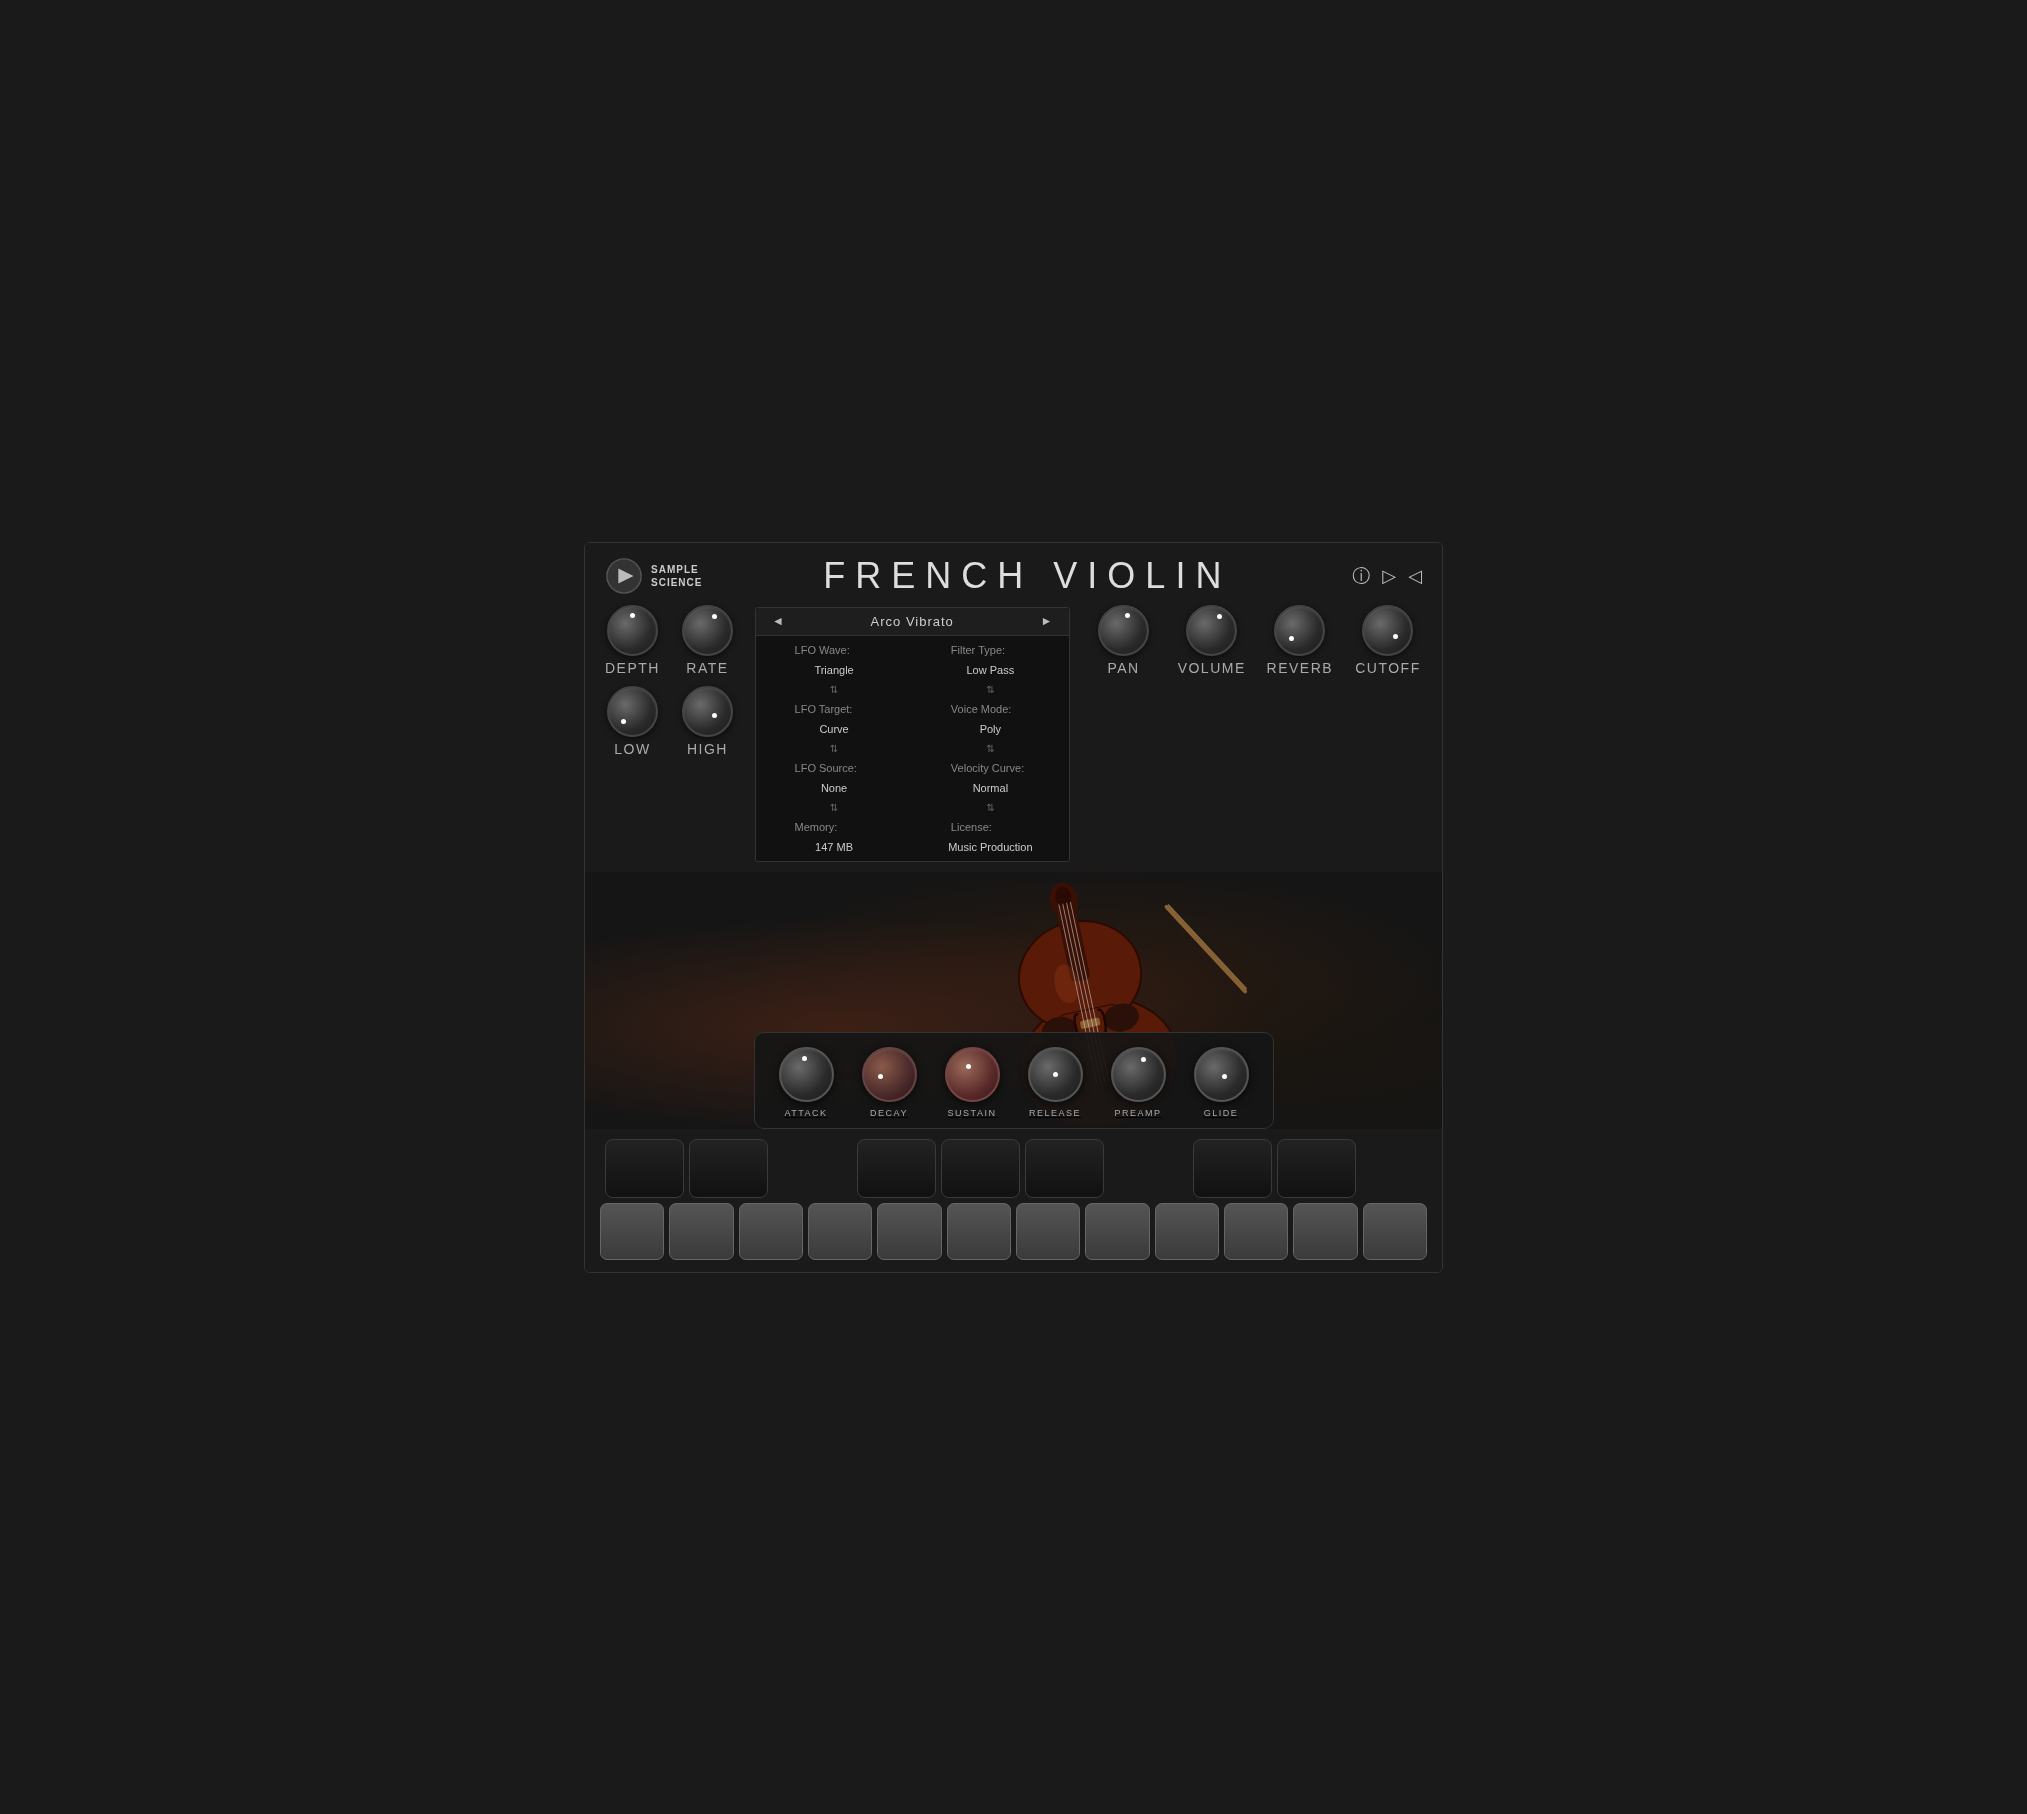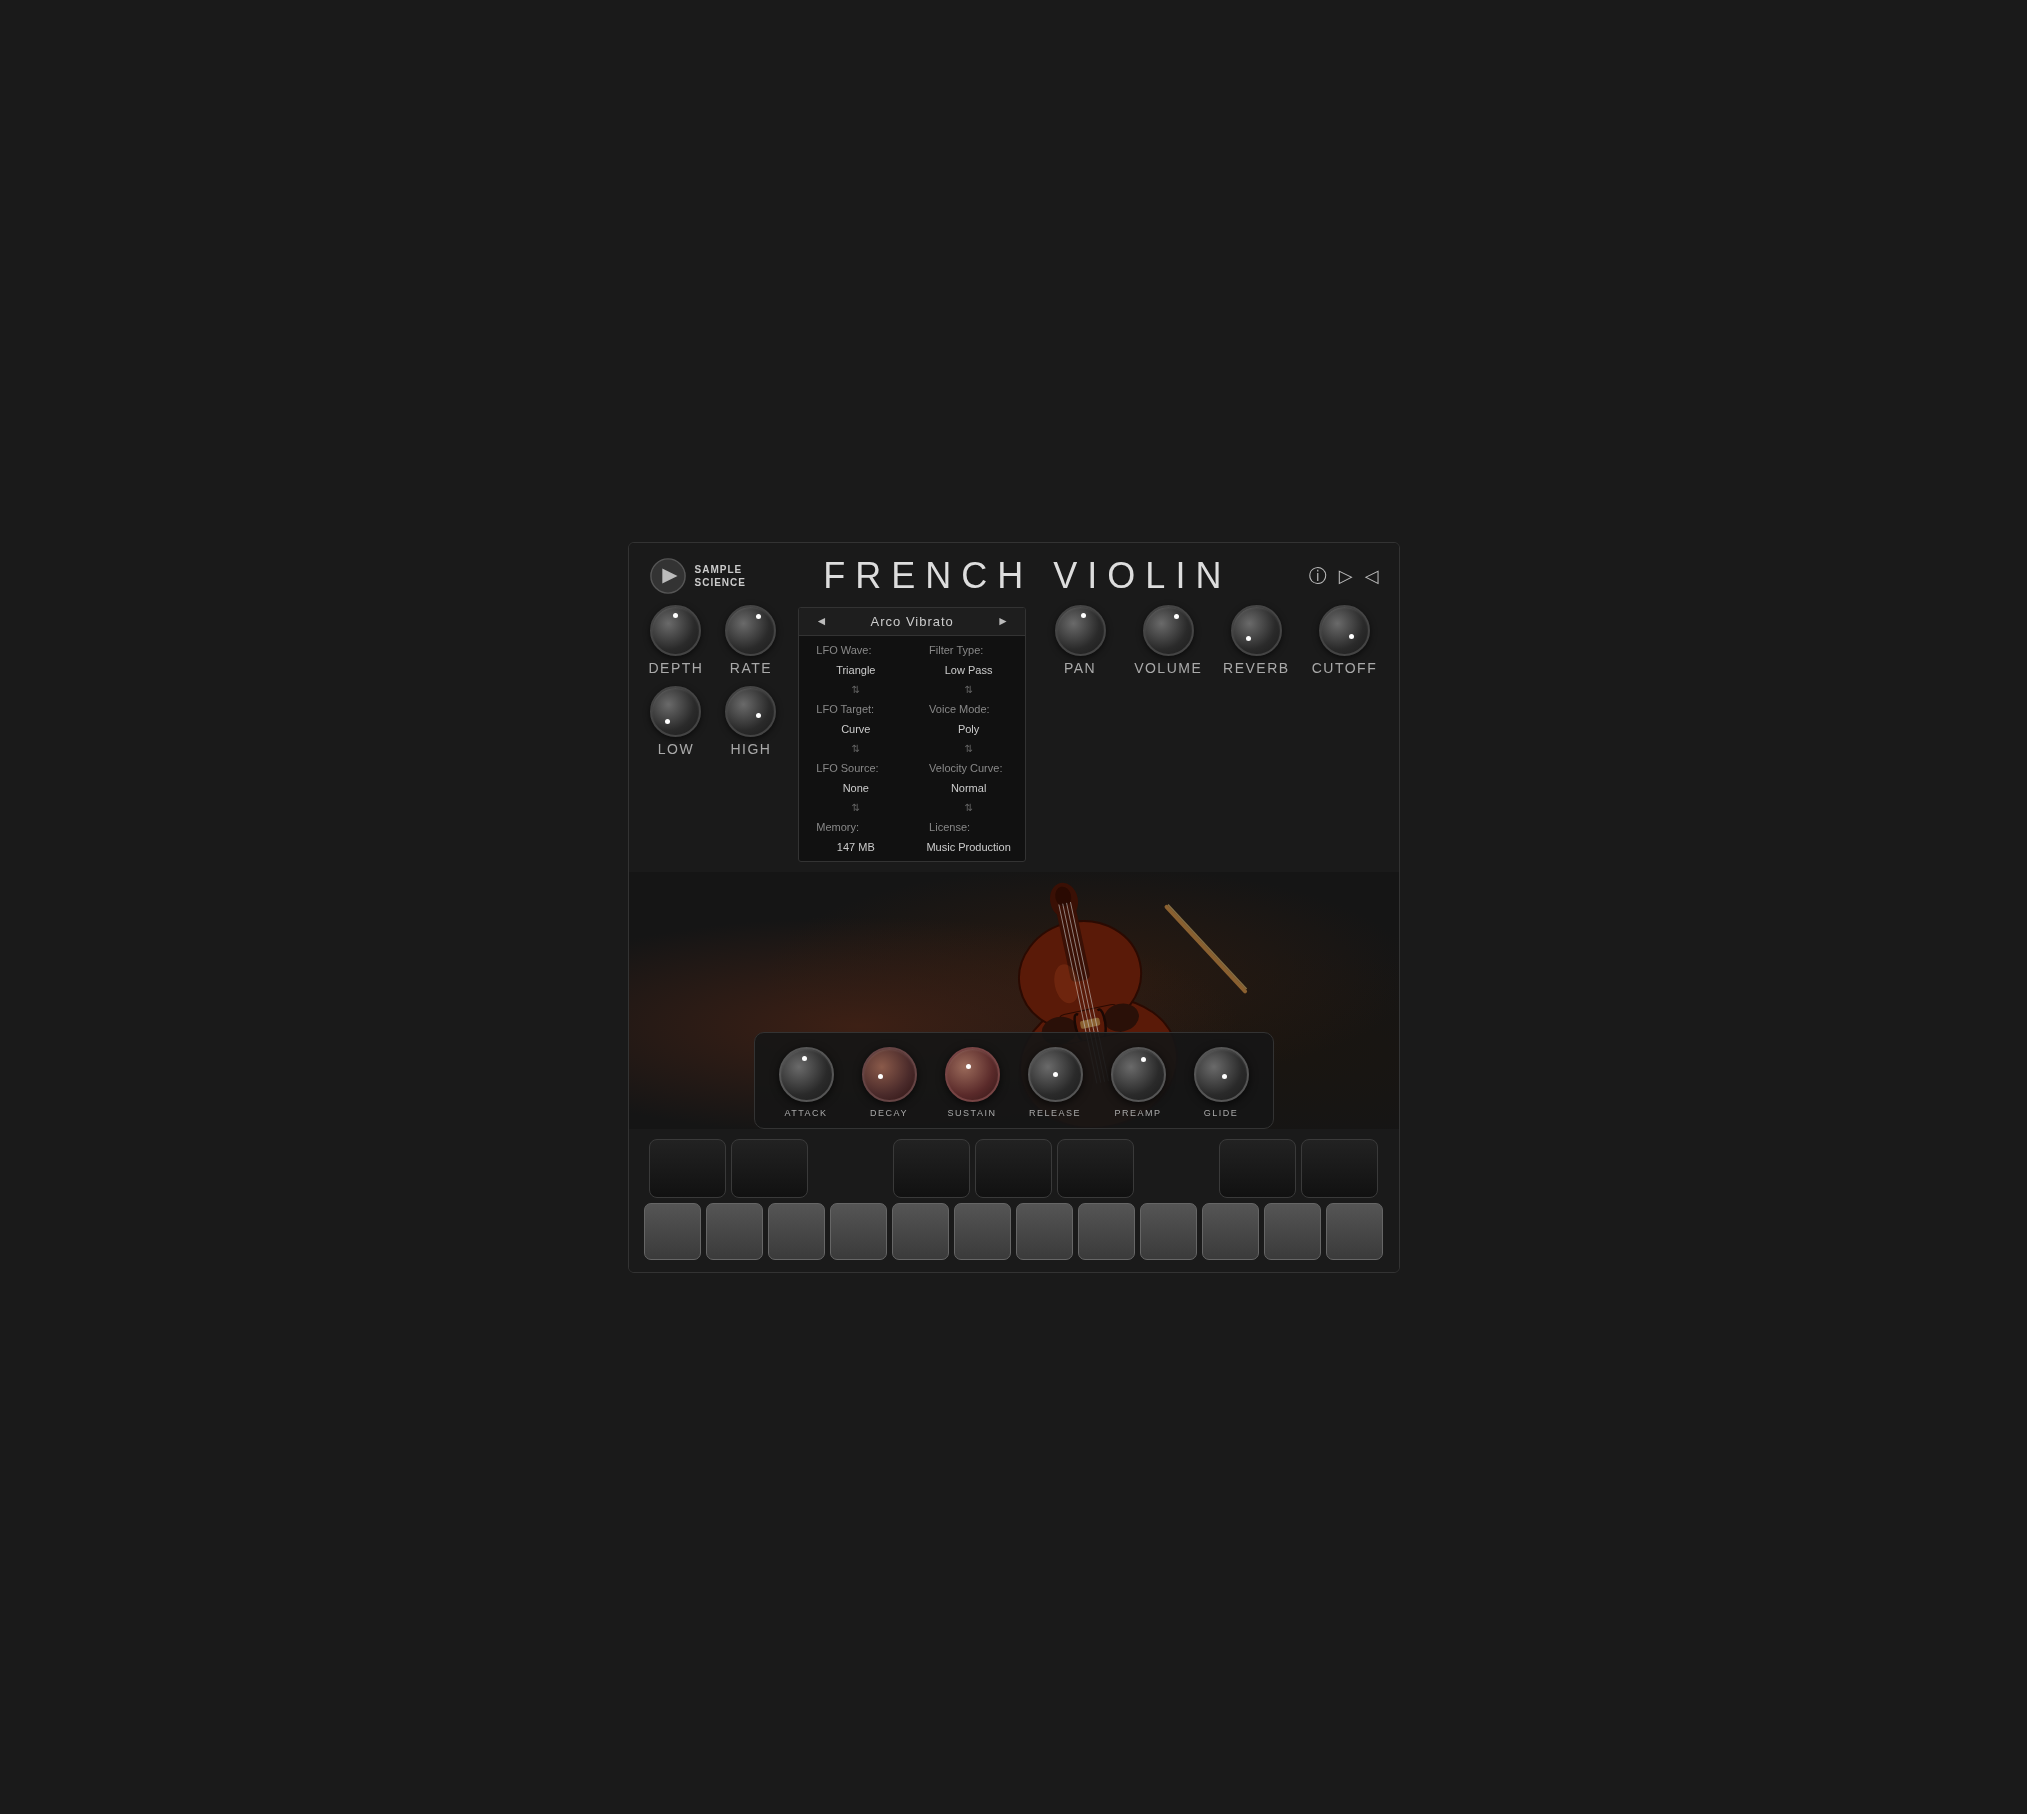--- a/index.html
+++ b/index.html
@@ -7,21 +7,21 @@
     body {
       background: #1a1a1a;
       display: flex;
       justify-content: center;
       align-items: center;
       min-height: 100vh;
       font-family: Arial, sans-serif;
     }
 
     .app-container {
-      width: 772px;
+      width: 859px;
       background: #1c1c1c;
       border: 1px solid #333;
       border-radius: 6px;
       overflow: hidden;
       position: relative;
     }
 
     
     .header {
       background: #1a1a1a;
@@ -315,20 +315,21 @@
       bottom: 0;
       left: 50%;
       transform: translateX(-50%);
       background: rgba(22,22,22,0.92);
       border-radius: 10px;
       padding: 14px 24px 10px;
       display: flex;
       gap: 28px;
       z-index: 20;
       border: 1px solid #333;
+      text-decoration: underline;
     }
   </style>
 </head>
 <body>
 
 <div class="app-container">
 
   <div class="header">
     <div class="logo">
       <svg class="logo-icon" viewBox="0 0 40 40">

